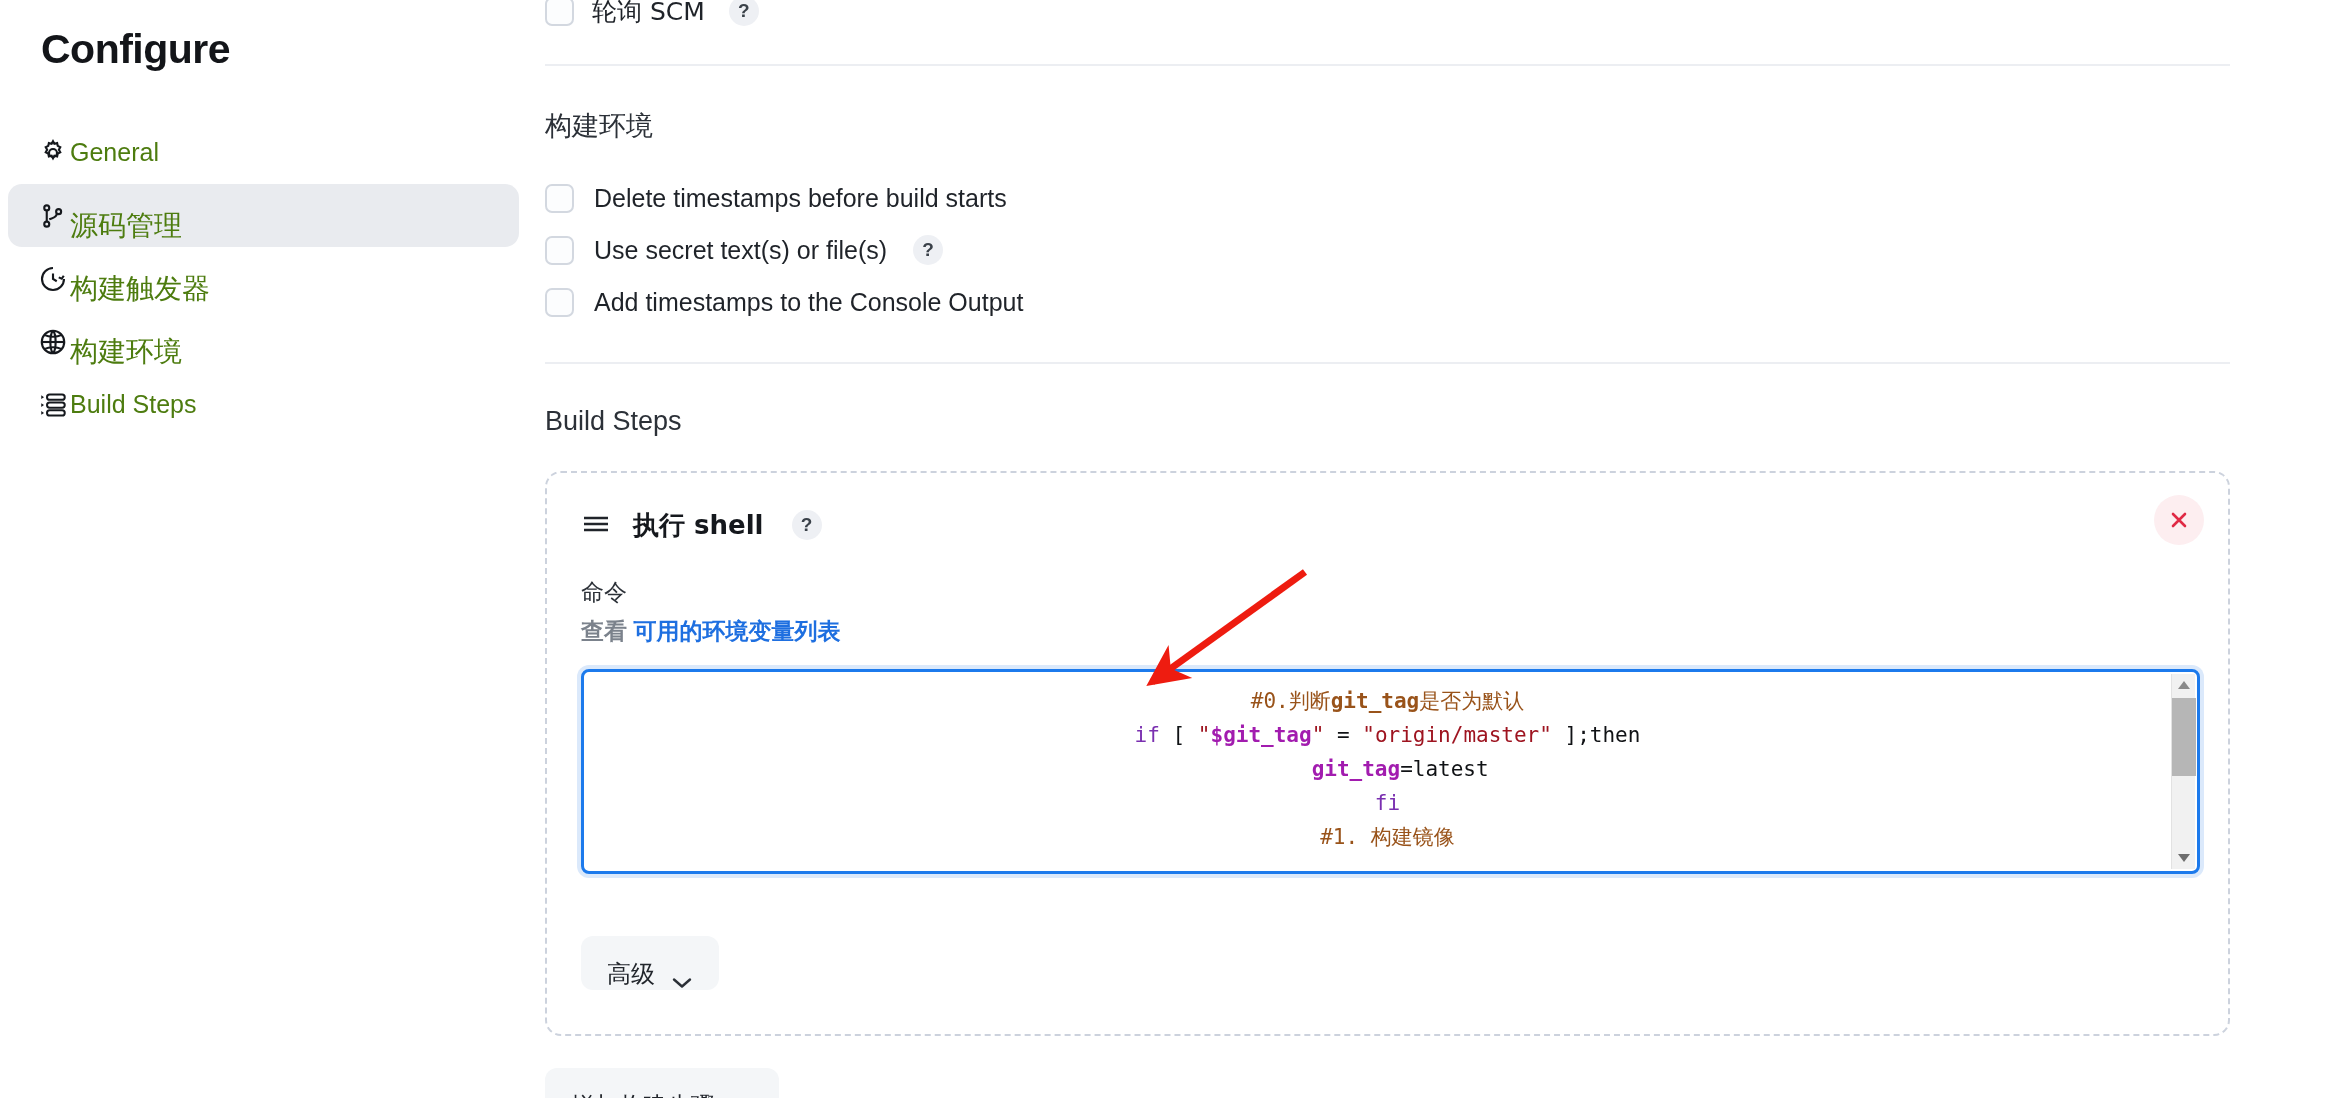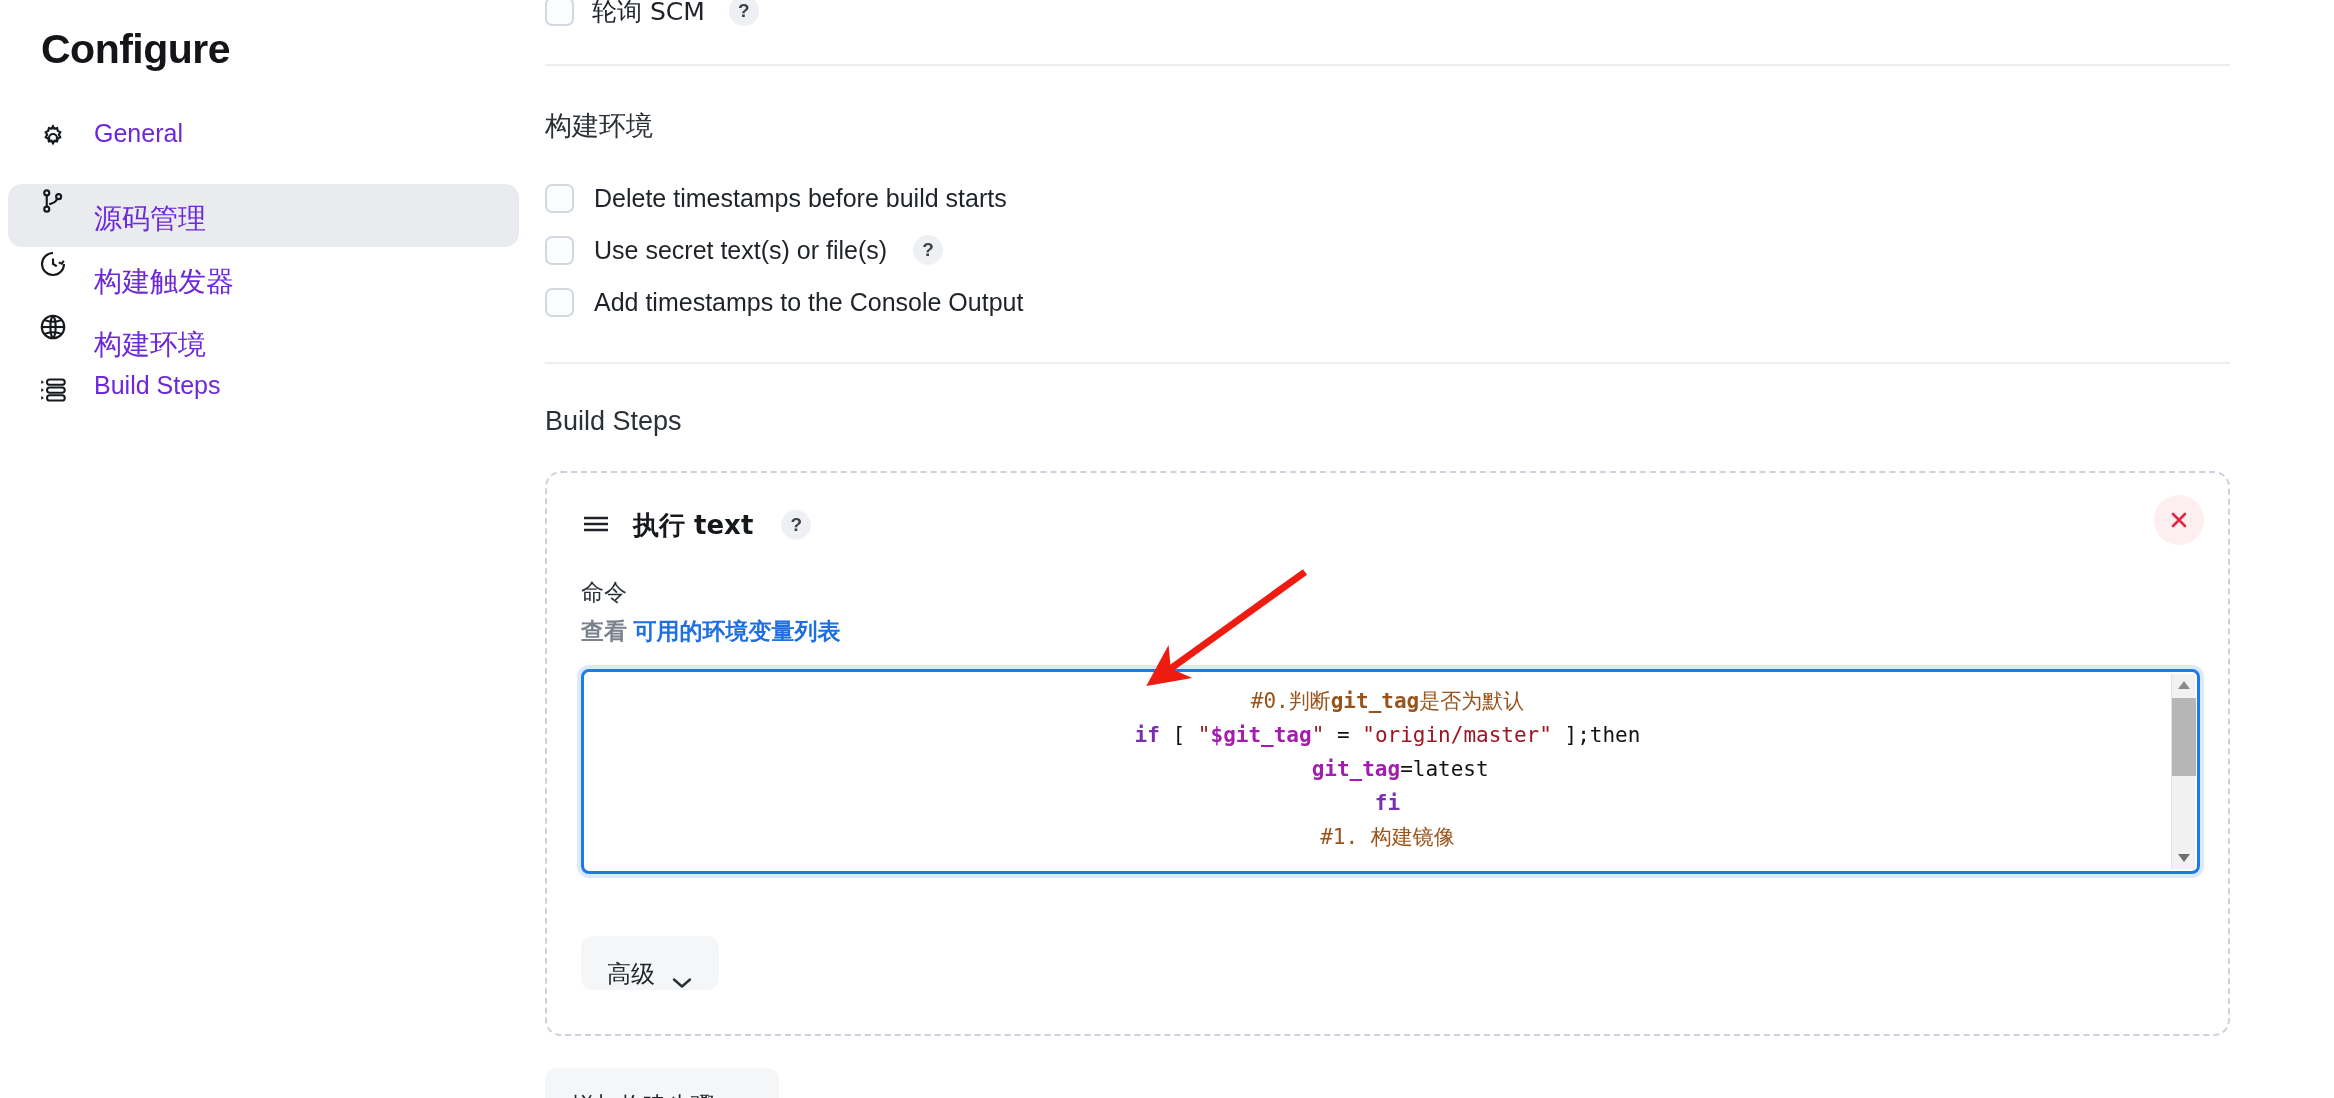--- a/index.html
+++ b/index.html
@@ -27,27 +27,26 @@
   .side-title {
     font-size: 41px;
     font-weight: 700;
     letter-spacing: -0.5px;
     color: #131519;
     margin: 18px 0 0 33px;
   }
   .side-nav { margin-top: 48px; padding: 0 18px 0 0; }
   .side-item {
     display: flex;
-    align-items: flex-start;
-    gap: 24px;
+    align-items: center;
     height: 63px;
     padding-left: 28px;
     border-radius: 14px;
     cursor: pointer;
-    color: #6d28d9;
+    color: #4d7c0f;
   }
   .side-item.active { background: #e9ebef; }
   .side-item .ico {
     width: 34px; height: 34px;
     flex: 0 0 34px;
     display: flex; align-items: center; justify-content: center;
     color: #15181d;
   }
   .side-item .lbl { font-size: 25px; line-height: 1; }
   .side-item .lbl.cjk { font-family: "DejaVu Sans", sans-serif; font-size: 28px; margin-top: 21px; }
@@ -168,21 +167,21 @@
     left: 0; top: 0; right: 26px; bottom: 0;
     padding: 12px 0 0 20px;
     font-family: "DejaVu Sans Mono", monospace;
     font-size: 21px;
     line-height: 34px;
     white-space: pre;
     color: #111;
     overflow: hidden;
   }
   .code-area .tok-cm  { color: #99531a; }
-  .code-area .tok-kw  { color: #7a2fb0; font-weight: 700; }
+  .code-area .tok-kw  { color: #7a2fb0; font-weight: 400; }
   .code-area .tok-var { color: #a21caf; font-weight: 700; }
   .code-area .tok-str { color: #9e1420; }
   .code-area .tok-plain { color: #101215; }
   .code-area .tok-cjk { font-family: "DejaVu Sans", sans-serif; }
   .code-area .tok-cmb { color: #99531a; font-weight: 700; }
 
   .sbar {
     position: absolute;
     right: 2px; top: 2px; bottom: 2px;
     width: 24px;
@@ -331,21 +330,21 @@
       <h3 class="sec-title latin">Build Steps</h3>
 
       <section class="step-card">
 
         <div class="step-head">
           <span class="drag-handle">
             <svg width="30" height="22" viewBox="0 0 30 22" fill="none" stroke="currentColor" stroke-width="2.4">
               <path d="M3 5h24M3 11h24M3 17h24"></path>
             </svg>
           </span>
-          <span class="step-name">执行 text</span>
+          <span class="step-name">执行 shell</span>
           <span class="help">?</span>
         </div>
 
         <div class="close-btn">
           <span>
             <svg width="24" height="24" viewBox="0 0 24 24" fill="none" stroke="#e02a45" stroke-width="2.6" stroke-linecap="round">
               <path d="M6 6l12 12M18 6L6 18"></path>
             </svg>
           </span>
         </div>

